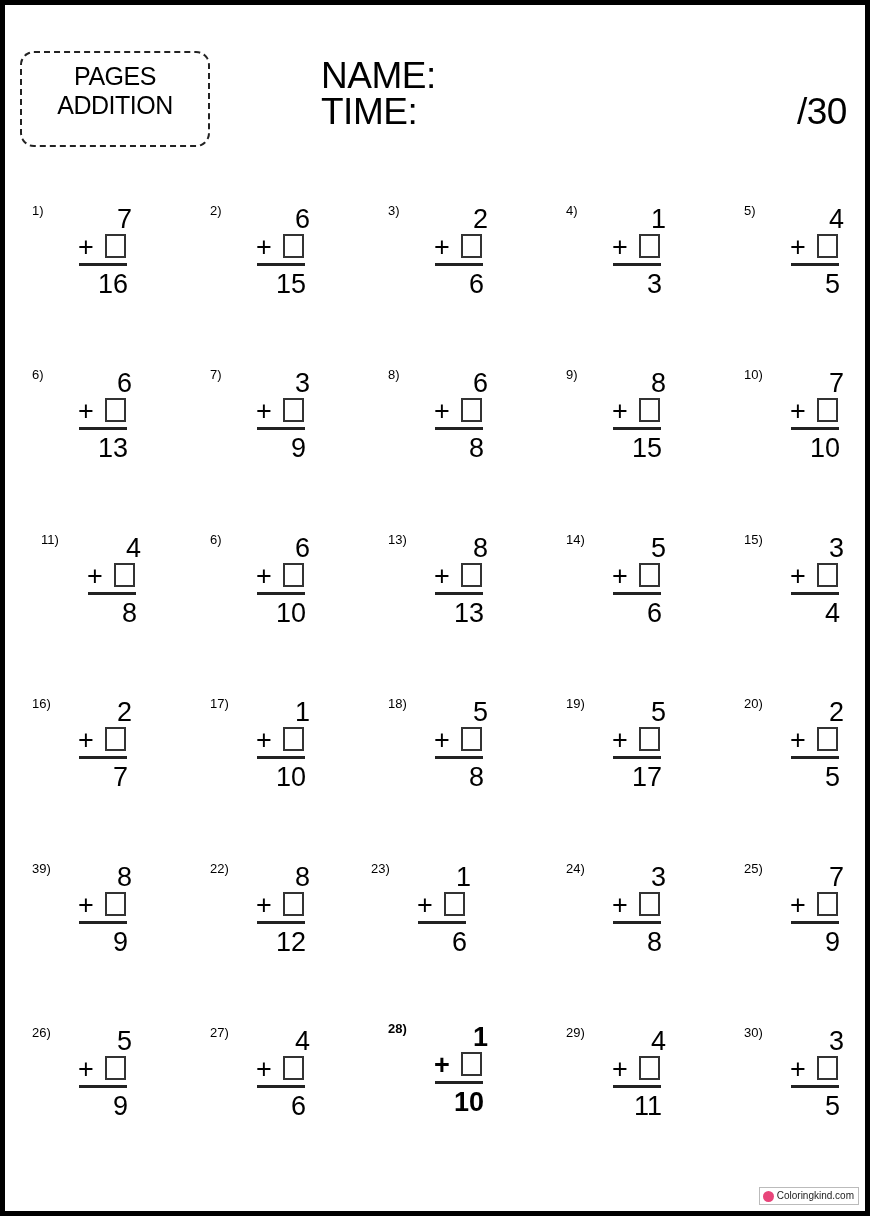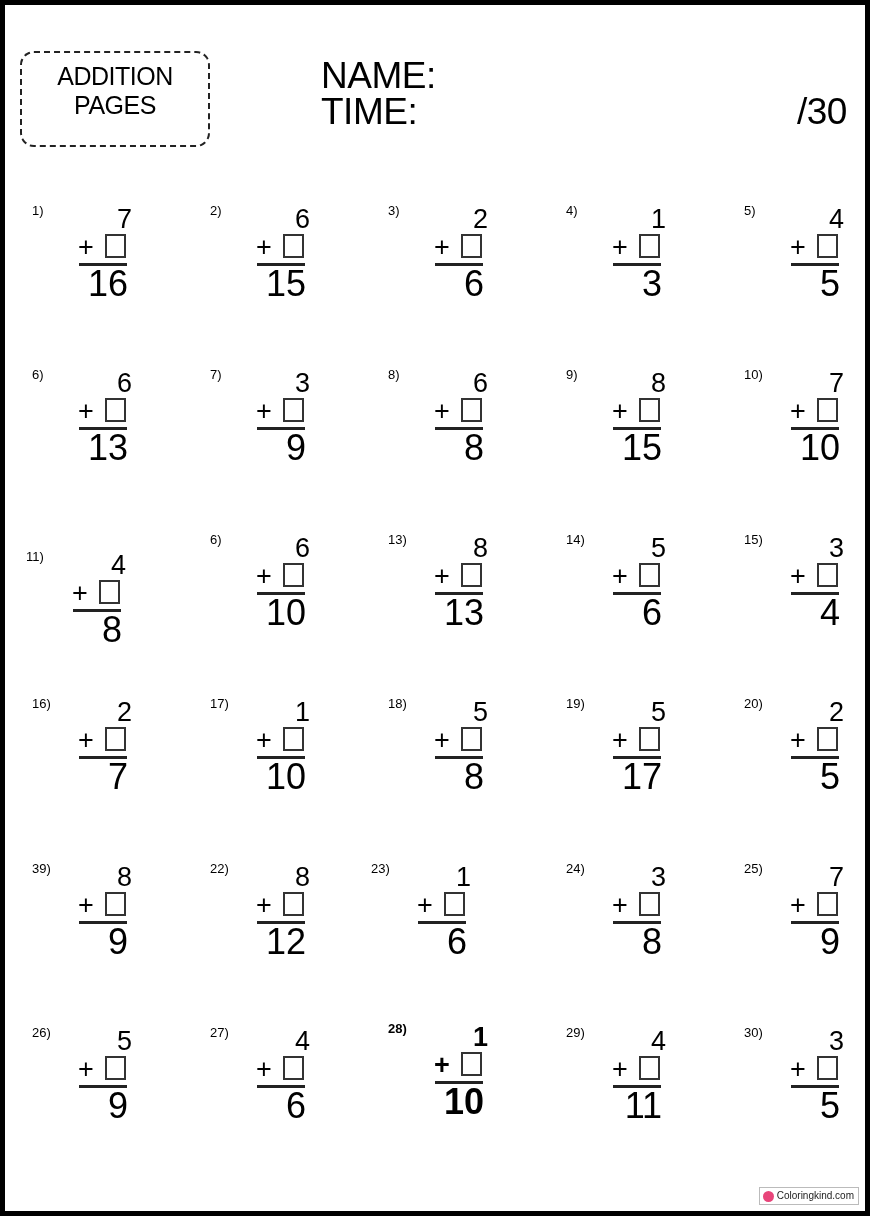--- a/index.html
+++ b/index.html
@@ -10,31 +10,31 @@
   .name { left: 316px; top: 52px; }
   .time { left: 316px; top: 88px; text-align: center; }
   .score { left: 624px; top: 88px; }
   .total { left: 792px; top: 88px; }
   .prob { position: absolute; width: 170px; height: 120px; }
   .num { position: absolute; left: 0; top: 0; font-family: "Liberation Sans", sans-serif; font-size: 13px; color: #000; }
   .addend { position: absolute; right: 0; top: 2px; width: 40px; text-align: right; font-family: "Liberation Sans", sans-serif; font-size: 27px; line-height: 28px; color: #000; }
   .plus { position: absolute; font-family: "Liberation Sans", sans-serif; font-size: 27px; line-height: 28px; color: #000; }
   .box { position: absolute; width: 21px; height: 24px; border: 2px solid #333; box-sizing: border-box; background: #fff; }
   .rule { position: absolute; height: 2.5px; background: #222; }
-  .sum { position: absolute; text-align: right; font-family: "Liberation Sans", sans-serif; font-size: 36px; line-height: 28px; color: #000; }
+  .sum { position: absolute; text-align: right; font-family: "Liberation Sans", sans-serif; font-size: 27px; line-height: 28px; color: #000; }
   .watermark { position: absolute; right: 6px; bottom: 6px; height: 16px; border: 1px solid #bbb; background: #fff; font-family: "Liberation Sans", sans-serif; font-size: 10px; line-height: 16px; padding: 0 4px 0 3px; color: #222; display: flex; align-items: center; gap: 3px; }
   .wm-icon { width: 11px; height: 11px; border-radius: 50%; background: #e8457a; display: inline-block; }
 </style>
 </head>
 <body>
 
 <div class="page">
   <div class="badge">
+    <div>PAGES</div>
     <div>ADDITION</div>
-    <div>PAGES</div>
   </div>
   <div class="hdr name">NAME:</div>
   <div class="hdr time">TIME:</div>
   <div class="hdr total">/30</div>
 
   <div id="grid">
       <div class="prob" style="left: 27px; top: 198px; width: 80px;">
         <span class="num">1)</span>
         <span class="addend" style="right:-20px;">7</span>
         <span class="plus" style="left:46px;top:30px;">+</span>
@@ -107,21 +107,21 @@
         <span class="sum" style="right:-16px;top:67px;width:60px;">15</span>
       </div>
       <div class="prob" style="left: 739px; top: 362px; width: 80px;">
         <span class="num">10)</span>
         <span class="addend" style="right:-20px;">7</span>
         <span class="plus" style="left:46px;top:30px;">+</span>
         <span class="box" style="left:73px;top:31px;"></span>
         <span class="rule" style="left:47px;top:60px;width:48px;"></span>
         <span class="sum" style="right:-16px;top:67px;width:60px;">10</span>
       </div>
-      <div class="prob" style="left: 21px; top: 527px; width: 80px; margin-top: 17px;">
+      <div class="prob" style="left: 36px; top: 527px; width: 80px;">
         <span class="num">11)</span>
         <span class="addend" style="right:-20px;">4</span>
         <span class="plus" style="left:46px;top:30px;">+</span>
         <span class="box" style="left:73px;top:31px;"></span>
         <span class="rule" style="left:47px;top:60px;width:48px;"></span>
         <span class="sum" style="right:-16px;top:67px;width:60px;">8</span>
       </div>
       <div class="prob" style="left: 205px; top: 527px; width: 80px;">
         <span class="num">6)</span>
         <span class="addend" style="right:-20px;">6</span>

